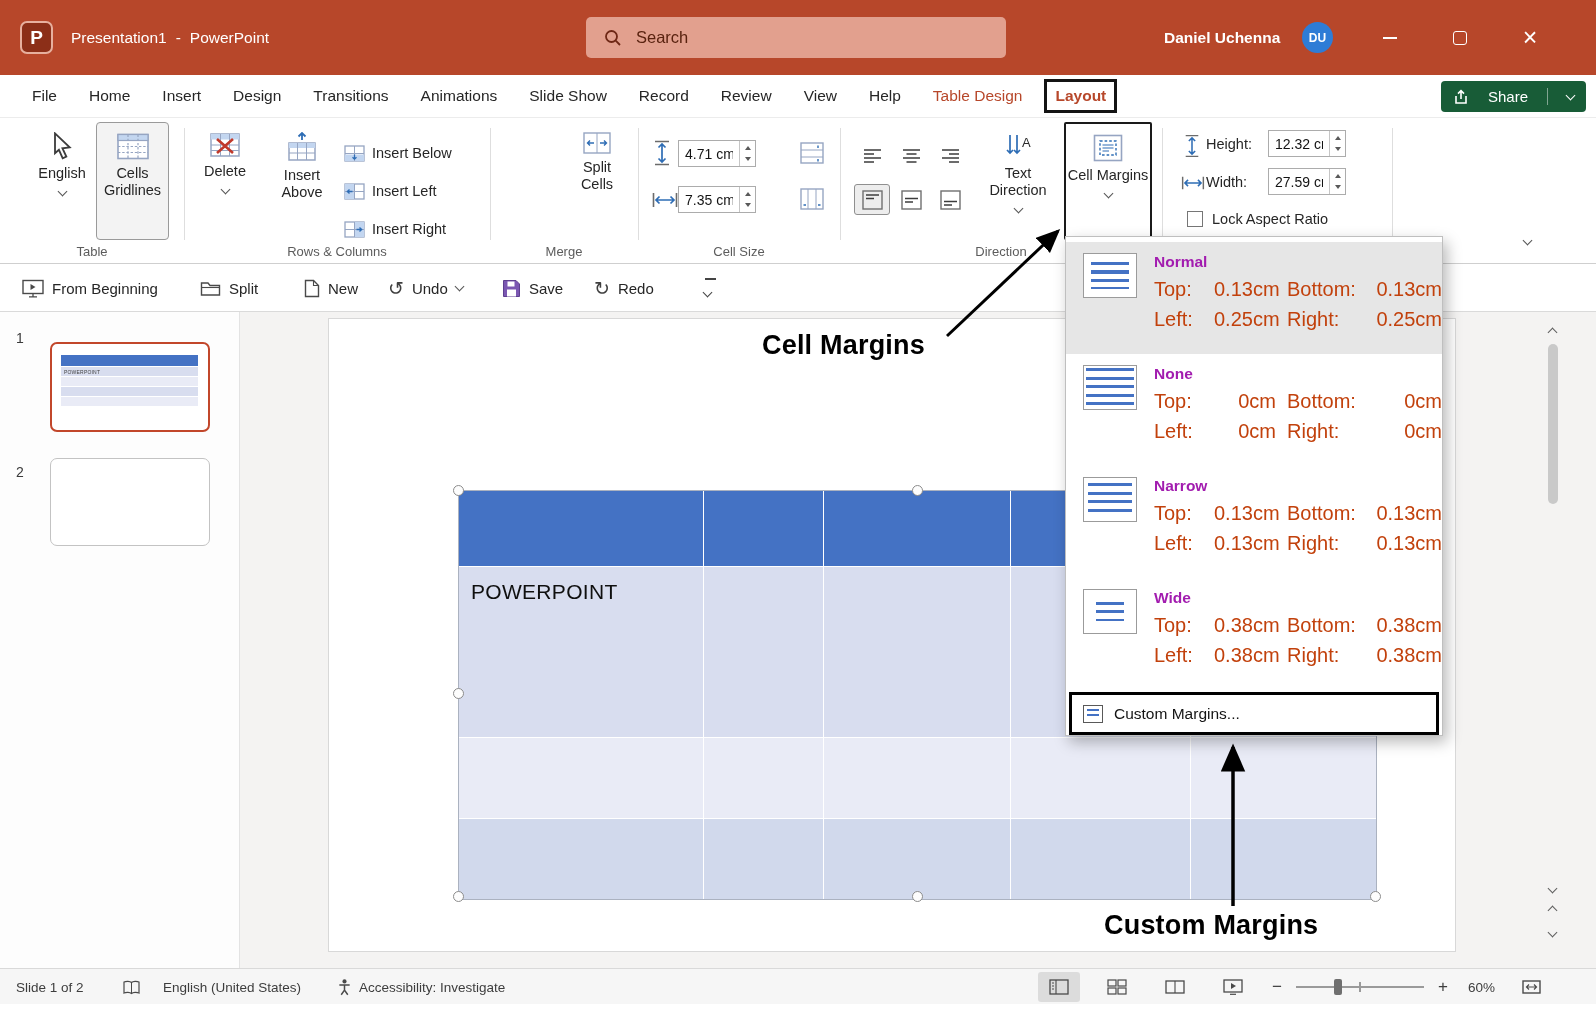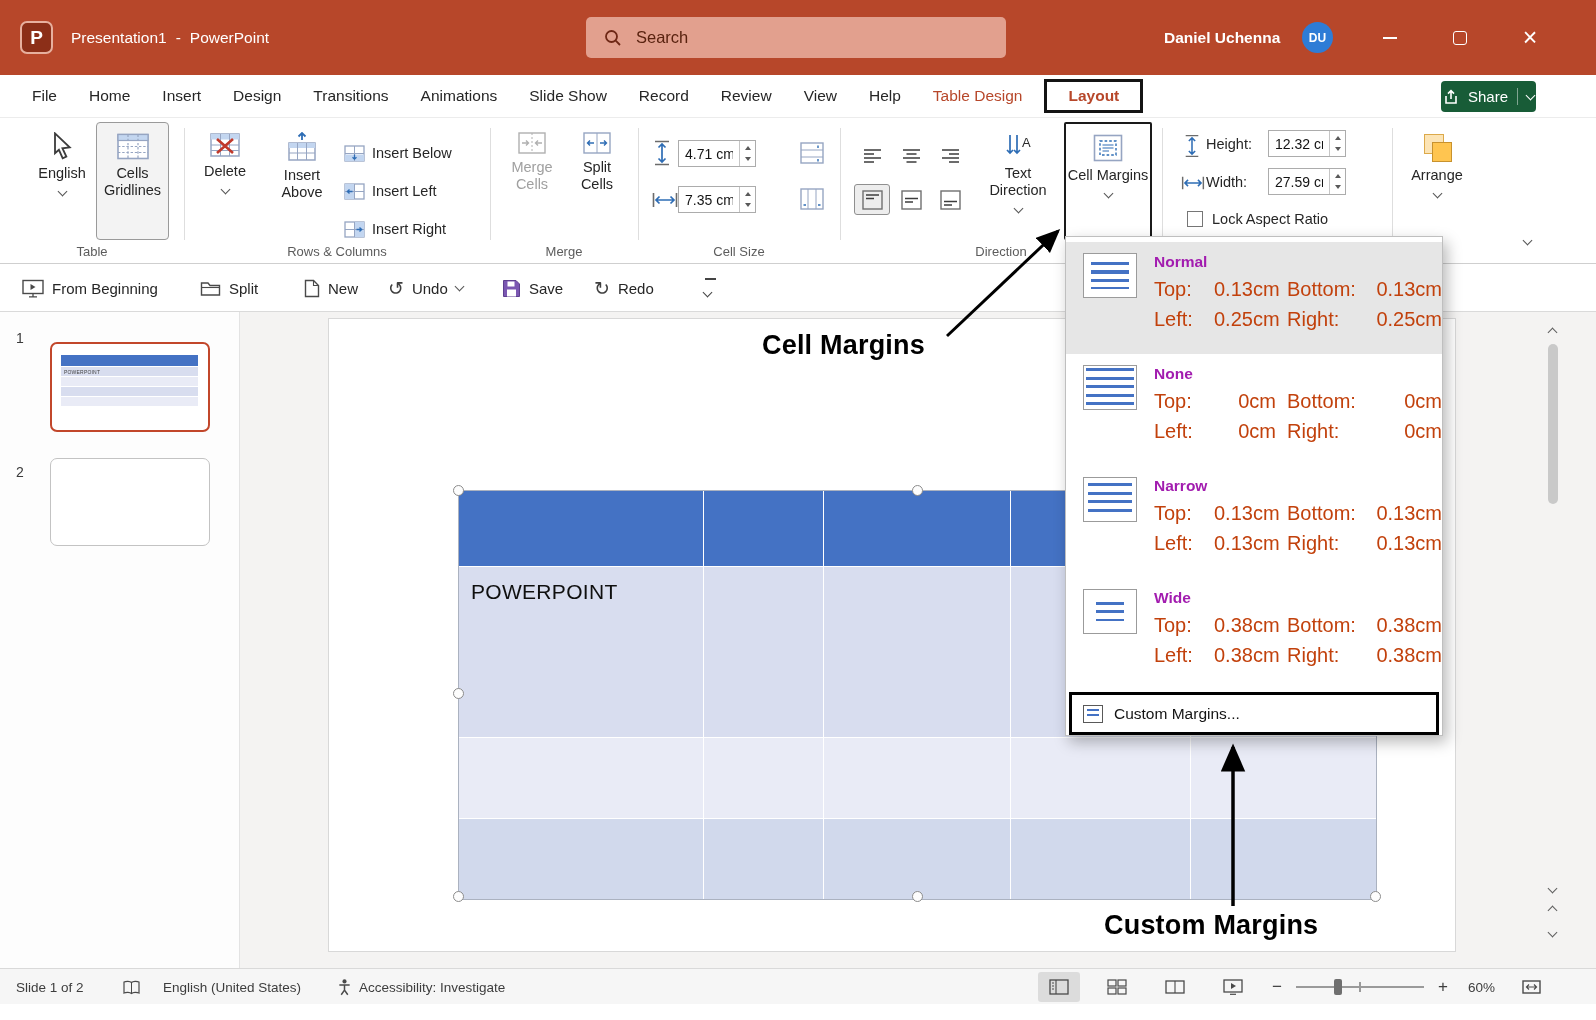--- a/index.html
+++ b/index.html
@@ -17,22 +17,22 @@
 .avatar{position:absolute;left:1302px;top:22px;width:31px;height:31px;border-radius:50%;background:#2E7CD6;display:flex;align-items:center;justify-content:center;font-size:12px;font-weight:700;cursor:pointer}
 .winbtn{position:absolute;top:0;width:46px;height:75px;display:flex;align-items:center;justify-content:center;cursor:pointer}
 .winbtn.min{left:1367px}.winbtn.max{left:1437px}.winbtn.close{left:1507px;font-size:25px;font-weight:300}
 .winbtn.min i{width:14px;height:2px;background:#fff}
 .winbtn.max i{width:14px;height:14px;border:1.7px solid #fff;border-radius:3px}
 
 
 .tabrow{position:absolute;left:0;top:75px;width:1596px;height:43px;background:#fff;display:flex;align-items:center;padding-left:16px;border-bottom:1px solid #ECECEC}
 .tab{padding:0 16px;height:43px;display:flex;align-items:center;font-size:15.5px;color:#262626;cursor:pointer;white-space:nowrap}
 .tab.ctx{color:#B7472A}
-.tab.boxed{color:#B7472A;font-weight:700;height:34px;border:3px solid #141414;padding:0 21px;margin:0 6px}
-.sharebtn{position:absolute;left:1441px;top:6px;height:31px;background:#185C37;border-radius:4px;color:#fff;display:flex;align-items:center;gap:9px;padding:0 2px;font-size:15px;cursor:pointer}
+.tab.boxed{color:#B7472A;font-weight:700;height:34px;border:3px solid #141414;padding:0 8px;margin:0 6px}
+.sharebtn{position:absolute;left:1441px;top:6px;height:31px;background:#185C37;border-radius:4px;color:#fff;display:flex;align-items:center;gap:19px;padding:0 12px;font-size:15px;cursor:pointer}
 .sharebtn .sep{width:1px;height:17px;background:rgba(255,255,255,.45)}
 .chev{width:7px;height:7px;border-right:1.7px solid currentColor;border-bottom:1.7px solid currentColor;transform:rotate(45deg);display:inline-block}
 
 
 .ribbon{position:absolute;left:0;top:118px;width:1596px;height:146px;background:#fff;border-bottom:1px solid #CFCFCF}
 .gdiv{position:absolute;top:10px;height:112px;width:1px;background:#DEDEDE}
 .grplabel{position:absolute;top:126px;font-size:13px;color:#5C5C5C;text-align:center;white-space:nowrap}
 .bigbtn{position:absolute;top:4px;height:118px;display:flex;flex-direction:column;align-items:center;padding-top:10px;gap:5px;font-size:14.5px;color:#262626;text-align:center;line-height:17px;border-radius:4px;cursor:pointer}
 .bigbtn .cv{color:#555;margin-top:1px}
 .toggled{border:1.5px solid #9A9A9A;background:#F3F3F3}
@@ -244,28 +244,20 @@
           <rect x="1" y="1" width="19" height="15" fill="#fff" stroke="#96A5C2" stroke-width="1.3"></rect>
           <rect x="10.5" y="1" width="9.5" height="15" fill="#C3D6F0"></rect>
           <path d="M10.5 1 V16 M1 8.5 H20" stroke="#96A5C2" fill="none"></path>
           <path d="M12.5 8.5 H17.5 M15.5 6.5 L17.7 8.5 L15.5 10.5" stroke="#2E6DB5" stroke-width="1.3" fill="none"></path>
         </svg>
       <span>Insert Right</span>
     </div>
     <div class="grplabel" style="left:184px;width:306px">Rows &amp; Columns</div>
     <div class="gdiv" style="left:490px"></div>
 
-    <div class="bigbtn disab" style="left:502px;width:60px">
-      <svg width="28" height="22" viewBox="0 0 28 22">
-          <rect x="1" y="1" width="26" height="20" fill="#fff" stroke="#B0B0B0" stroke-width="1.4"></rect>
-          <path d="M14 1 V21" stroke="#B0B0B0" stroke-dasharray="2 2"></path>
-          <path d="M4 11 H10 M8 8.5 L10.5 11 L8 13.5 M24 11 H18 M20 8.5 L17.5 11 L20 13.5" stroke="#B0B0B0" stroke-width="1.4" fill="none"></path>
-        </svg>
-      <span>Merge Cells</span>
-    </div>
     <div class="bigbtn" style="left:568px;width:58px">
       <svg width="28" height="22" viewBox="0 0 28 22">
           <rect x="1" y="1" width="26" height="20" fill="#fff" stroke="#96A5C2" stroke-width="1.4"></rect>
           <path d="M14 1 V21" stroke="#96A5C2"></path>
           <path d="M11 11 H5 M7 8.5 L4.5 11 L7 13.5 M17 11 H23 M21 8.5 L23.5 11 L21 13.5" stroke="#2E6DB5" stroke-width="1.4" fill="none"></path>
         </svg>
       <span>Split Cells</span>
     </div>
     <div class="grplabel" style="left:490px;width:148px">Merge</div>
     <div class="gdiv" style="left:638px"></div>
@@ -408,25 +400,20 @@
           </i>
           <i>
             <b class="tri-dn"></b>
           </i>
         </div>
     </div>
     <div class="ckbox" style="left:1187px;top:93px"></div>
     <span class="rlabel" style="left:1212px;top:93px">Lock Aspect Ratio</span>
     <div class="gdiv" style="left:1392px"></div>
 
-    <div class="bigbtn" style="left:1400px;width:74px">
-      <span class="arr-ic"></span>
-      <span>Arrange</span>
-      <span class="chev cv"></span>
-    </div>
 
     <span class="collapse"><span class="chev"></span></span>
   </div>
 
   <div class="qat">
     <div class="qbtn" style="left:22px">
       <svg width="22" height="19" viewBox="0 0 22 19">
           <rect x="1" y="1.5" width="20" height="13" fill="none" stroke="#4A4A4A" stroke-width="1.4"></rect>
           <path d="M8.5 5 L13.5 8 L8.5 11 Z" fill="#4A4A4A"></path>
           <path d="M7 17.8 H15 M11 14.5 V17.8" stroke="#4A4A4A" stroke-width="1.3"></path>

